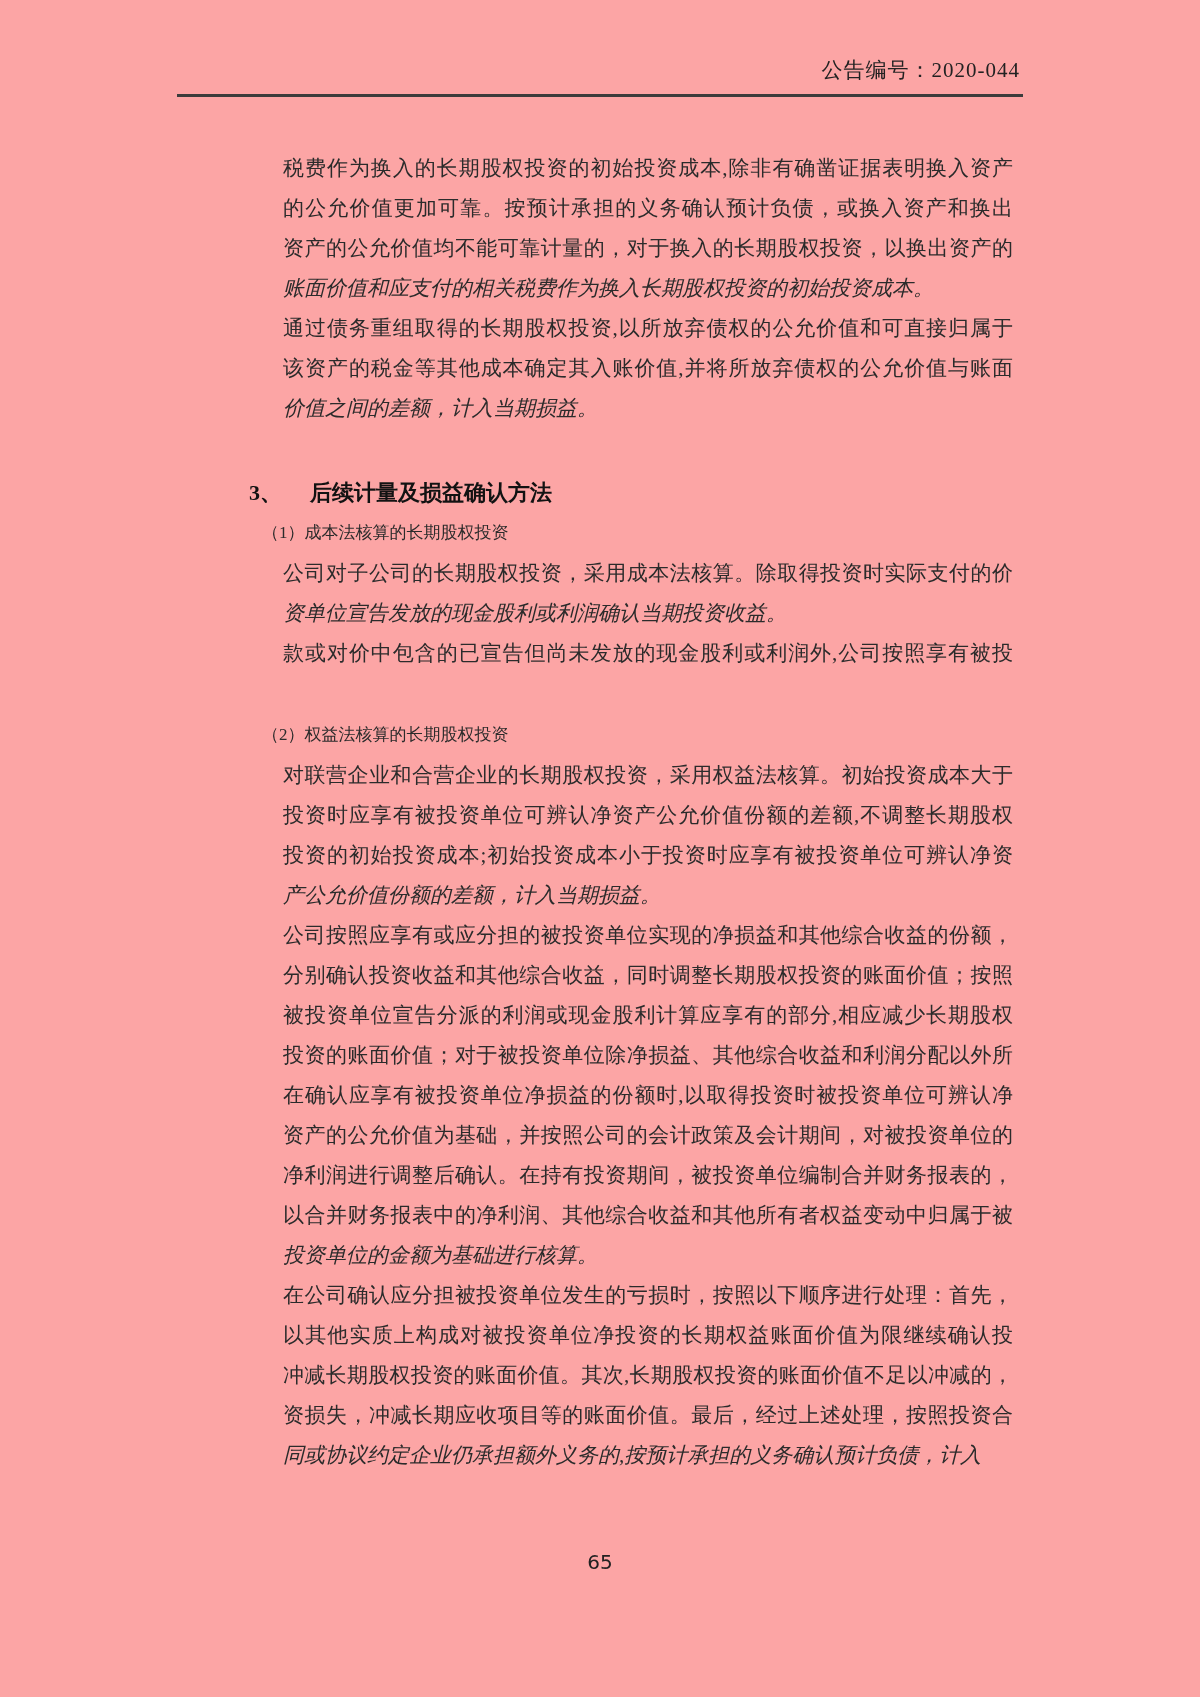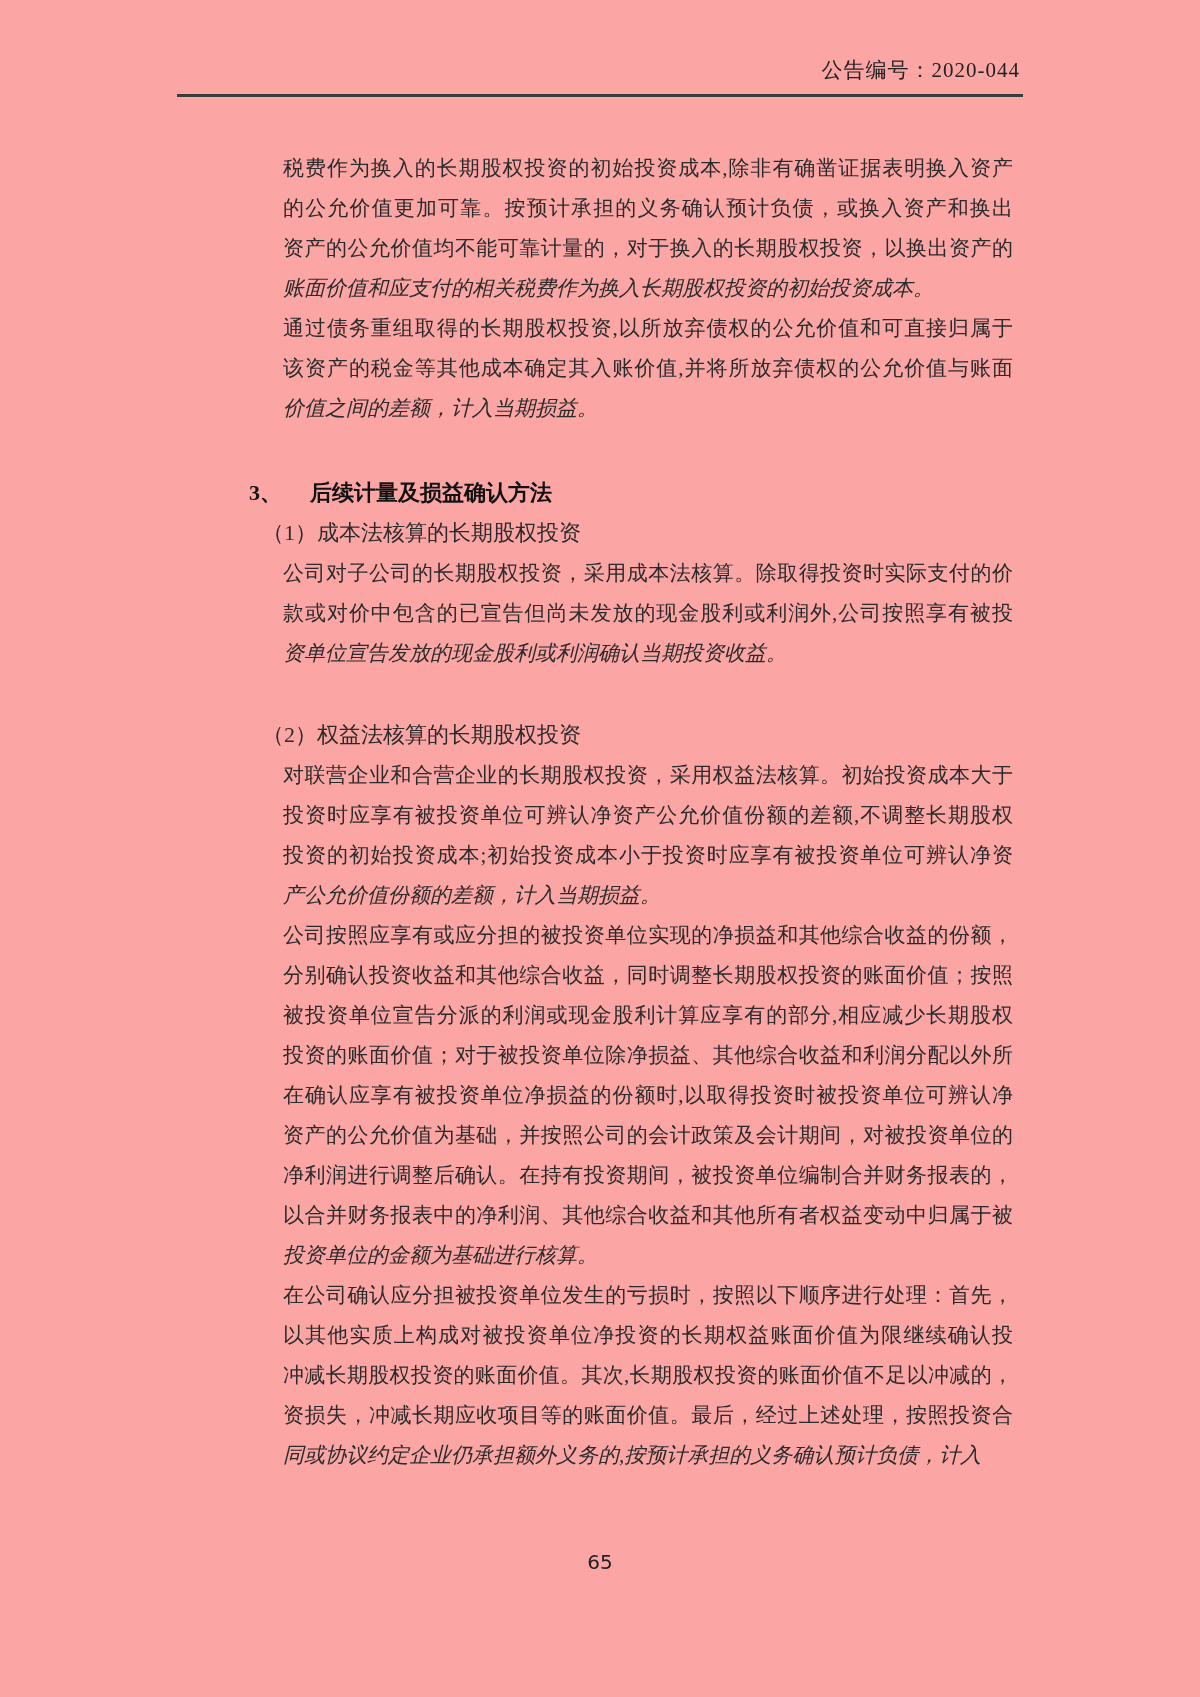--- a/index.html
+++ b/index.html
@@ -32,21 +32,21 @@
     margin-left:249px;height:40px;line-height:40px;
     font-family:"Liberation Sans","DejaVu Sans",sans-serif;
     font-weight:700;font-size:22px;color:#121212;
   }
   .heading .num{
     display:inline-block;width:61px;
     font-family:"Liberation Serif","DejaVu Serif",serif;font-weight:700;
   }
   .subheading{
     margin-left:262px;height:40px;line-height:40px;
-    font-size:22px;color:#2b2b2b;
+    font-size:17px;color:#2b2b2b;
   }
   .footer{
     position:absolute;top:1550px;left:0;width:1200px;
     text-align:center;font-size:20px;color:#222;
     font-family:"DejaVu Sans","Liberation Sans",sans-serif;
   }
 </style>
 </head>
 <body>
 
@@ -63,22 +63,22 @@
       </div>
       <div class="para">
         <div class="line">通过债务重组取得的长期股权投资,以所放弃债权的公允价值和可直接归属于</div>
         <div class="line">该资产的税金等其他成本确定其入账价值,并将所放弃债权的公允价值与账面</div>
         <div class="line last">价值之间的差额，计入当期损益。</div>
       </div>
       <div class="heading" style="margin-top: 45px;"><span class="num">3、</span><span>后续计量及损益确认方法</span></div>
       <div class="subheading">（1）成本法核算的长期股权投资</div>
       <div class="para">
         <div class="line">公司对子公司的长期股权投资，采用成本法核算。除取得投资时实际支付的价</div>
+        <div class="line last">资单位宣告发放的现金股利或利润确认当期投资收益。</div>
         <div class="line">款或对价中包含的已宣告但尚未发放的现金股利或利润外,公司按照享有被投</div>
-        <div class="line last">资单位宣告发放的现金股利或利润确认当期投资收益。</div>
       </div>
       <div class="subheading" style="margin-top: 42px;">（2）权益法核算的长期股权投资</div>
       <div class="para">
         <div class="line">对联营企业和合营企业的长期股权投资，采用权益法核算。初始投资成本大于</div>
         <div class="line">投资时应享有被投资单位可辨认净资产公允价值份额的差额,不调整长期股权</div>
         <div class="line">投资的初始投资成本;初始投资成本小于投资时应享有被投资单位可辨认净资</div>
         <div class="line last">产公允价值份额的差额，计入当期损益。</div>
       </div>
       <div class="para">
         <div class="line">公司按照应享有或应分担的被投资单位实现的净损益和其他综合收益的份额，</div>

